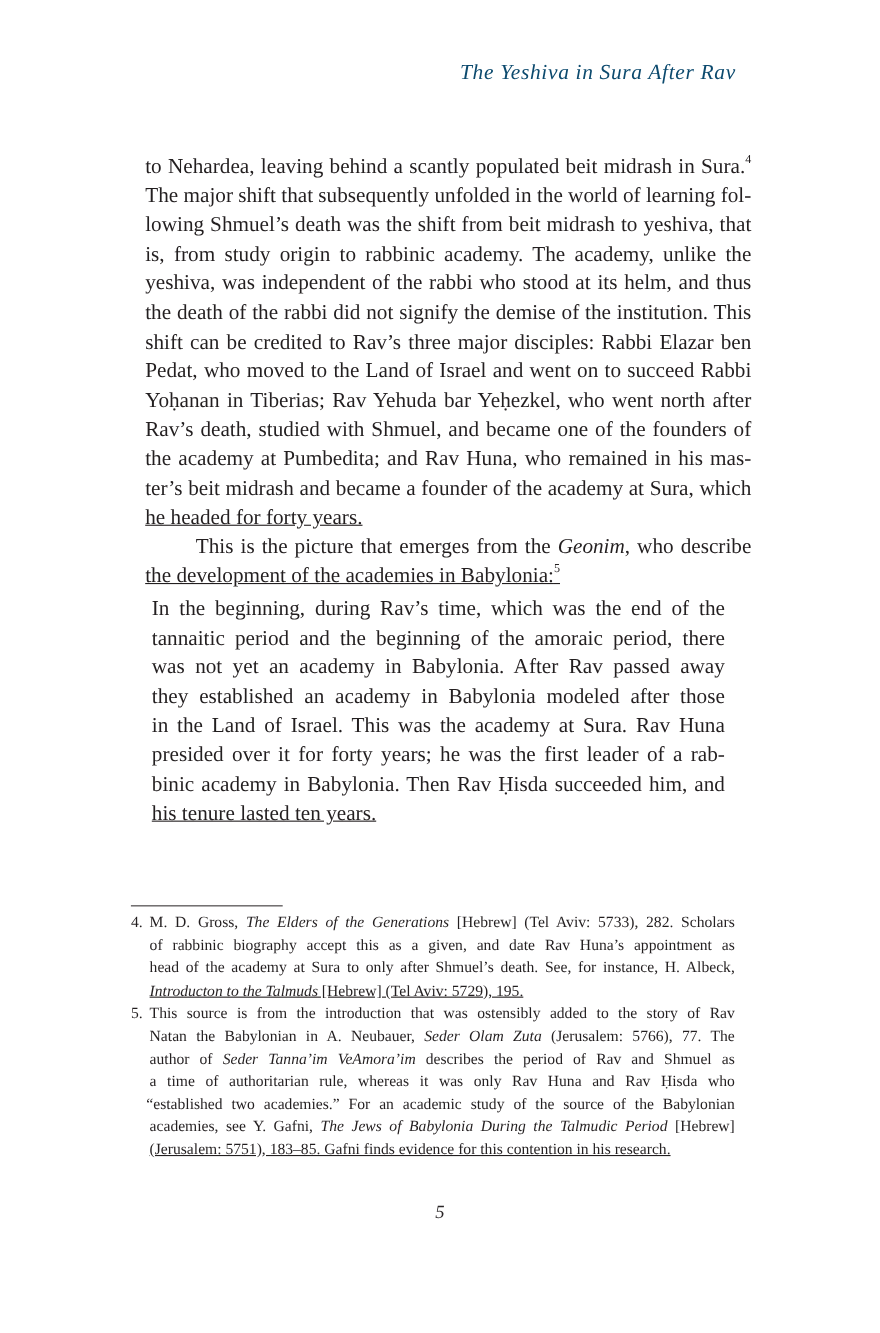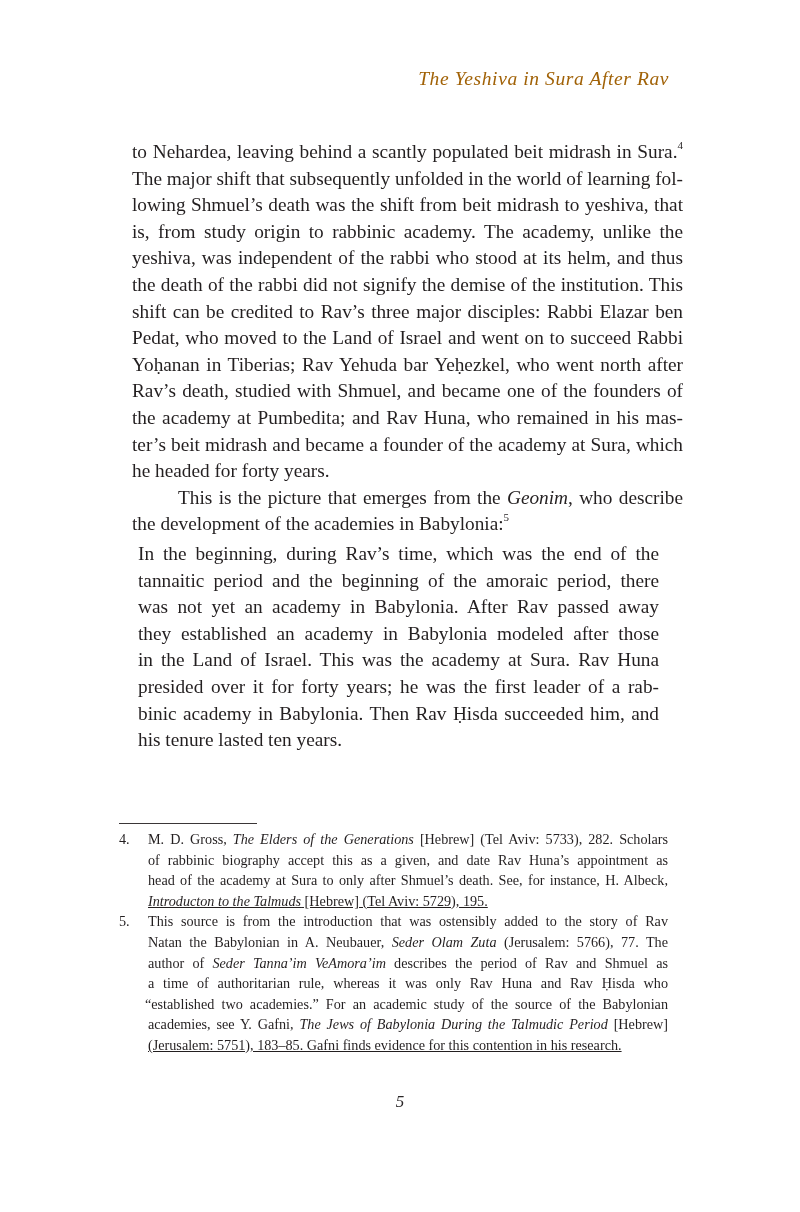--- a/index.html
+++ b/index.html
@@ -1,31 +1,31 @@
 <!DOCTYPE html>
 <html><head>
 <meta charset="utf-8">
 <style>
   html, body { margin: 0; padding: 0; background: #ffffff; }
   body { width: 800px; height: 1212px; position: relative; overflow: hidden;
          font-family: "Liberation Serif", "DejaVu Serif", serif; color: #231f20; }
-  .running-head { position: absolute; top: 68px; right: 131px; font-style: italic;
-         font-size: 19.5px; letter-spacing: 0.6px; color: #a16207; }
+  .running-head { position: absolute; top: 56px; right: 131px; font-style: italic;
+         font-size: 19.5px; letter-spacing: 0.6px; color: #0c4a6e; }
   .body-block { position: absolute; left: 132px; width: 551px; top: 139px; }
   .line { display: block; height: 26.6px; line-height: 26.6px; font-size: 19.3px;
           white-space: nowrap; text-align: justify; text-align-last: justify; }
-  .line.last { text-align-last: left; }
+  .line.last { text-align-last: left; text-decoration: underline; }
   .line.indent { padding-left: 46px; }
   .quote-block { position: absolute; left: 138px; width: 521px; top: 541px; }
   sup { font-size: 11px; line-height: 0; position: relative; top: -2px; }
   .rule { position: absolute; left: 119px; top: 823px; width: 138px; height: 1px; background: #3a3637; }
   .notes { position: absolute; left: 119px; width: 549px; top: 829px; }
   .note { position: relative; }
   .note-num { position: absolute; left: 0; top: 0; font-size: 14.2px; line-height: 20.6px; }
-  .note-lines { margin-left: 29px; }
+  .note-lines { margin-left: 17px; }
   .nline { display: block; height: 20.6px; line-height: 20.6px; font-size: 14.2px;
            white-space: nowrap; text-align: justify; text-align-last: justify; }
   .nline.last { text-align-last: left; text-decoration: underline; }
   .nline.hang { margin-left: -3px; }
   .page-number { position: absolute; top: 1092px; left: 0; width: 800px; text-align: center;
            font-size: 17px; font-style: italic; color: #2a2627; }
   i, .it { font-style: italic; }
 </style>
 </head>
 <body>

